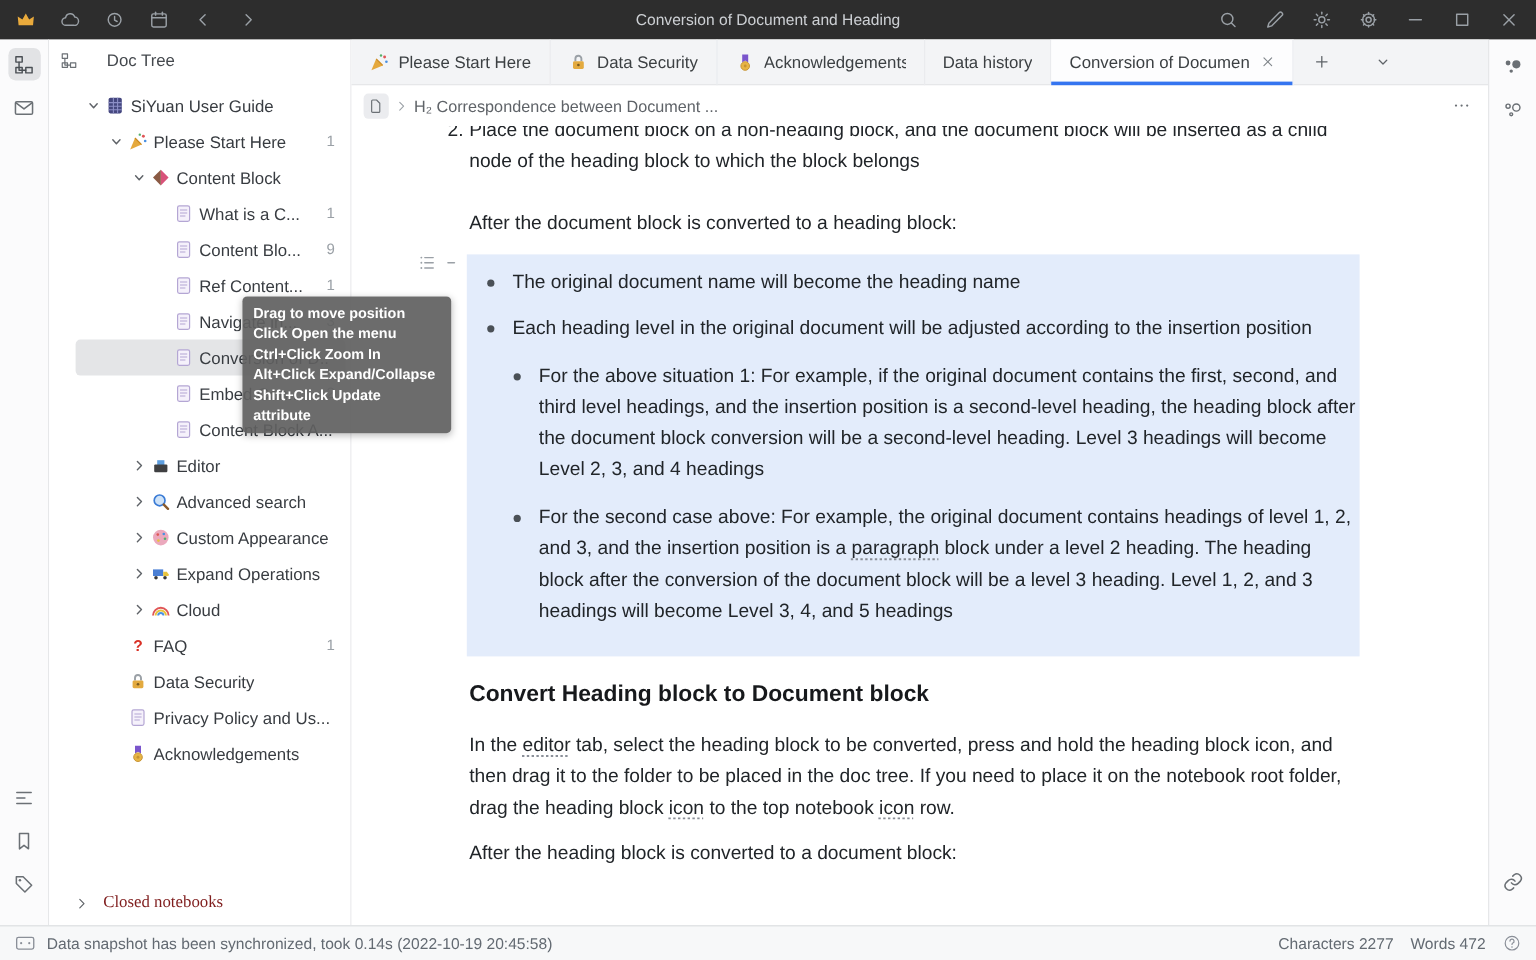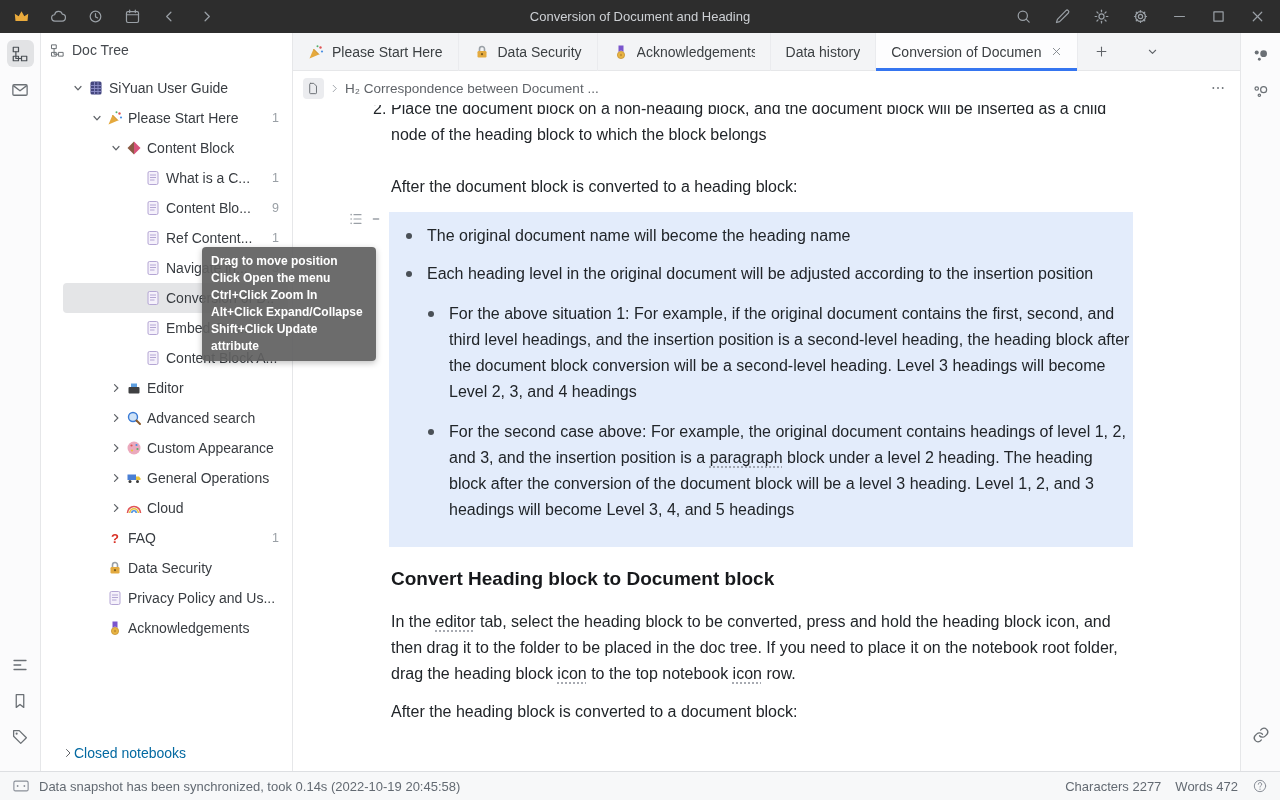--- a/index.html
+++ b/index.html
@@ -26,32 +26,32 @@
     display:flex;flex-direction:column;align-items:center;padding-top:7px;}
   .dock-item{width:27px;height:27px;border-radius:6px;display:flex;align-items:center;justify-content:center;color:#6b7075;margin-bottom:9px;}
   .dock-item svg{width:18px;height:18px;}
   .dock-item.active{background:#e2e3e5;color:#4a4f54;}
   .dock-bottom{margin-top:auto;display:flex;flex-direction:column;align-items:center;padding-bottom:12px;}
   .dock-right{position:absolute;top:33px;right:0;width:40px;bottom:29px;background:#fbfbfc;border-left:1px solid #e6e7e9;
     display:flex;flex-direction:column;align-items:center;padding-top:10px;}
 
   
   .sidebar{position:absolute;top:33px;left:41px;width:252px;bottom:29px;background:#fff;border-right:1px solid #e6e7e9;}
-  .sb-header{height:34px;display:flex;align-items:center;gap:7px;padding-left:9px;color:#45494e;font-size:14px;}
+  .sb-header{height:34px;display:flex;align-items:center;gap:24px;padding-left:9px;color:#45494e;font-size:14px;}
   .sb-header svg{width:15px;height:15px;color:#6b7075;}
   .tree{position:absolute;top:40px;left:12px;right:0;}
   .tree-row{display:flex;align-items:center;height:30px;font-size:14px;color:#383c41;cursor:default;}
   .tree-row.selected{background:var(--selected);border-radius:4px;margin:0 4px 0 10px;}
   .tw{width:18px;height:18px;display:flex;align-items:center;justify-content:center;flex:none;}
   .tw svg{width:16px;height:16px;}
   .chev svg{width:12px;height:12px;color:#5f6368;}
   .tlabel{margin-left:4px;white-space:nowrap;overflow:hidden;}
   .tcount{margin-left:auto;padding-right:13px;font-size:12.5px;color:var(--faint);}
-  .closed-nb{position:absolute;bottom:0;left:0;right:0;height:36px;display:flex;align-items:center;gap:0;
-    padding-left:21px;font-size:14px;color:#0369a1;}
+  .closed-nb{position:absolute;bottom:0;left:0;right:0;height:36px;display:flex;align-items:center;gap:12px;
+    padding-left:21px;font-size:14px;color:#7f1d1d;font-family:Liberation Serif, serif;}
   .closed-nb svg{width:12px;height:12px;color:#5f6368;}
 
   
   .main{position:absolute;top:33px;left:293px;right:40px;bottom:29px;display:flex;flex-direction:column;background:#fff;}
   .tabbar{height:38px;background:#f3f4f6;display:flex;align-items:center;border-bottom:1px solid #e6e7e9;flex:none;}
   .tab{position:relative;height:38px;display:flex;align-items:center;gap:8px;padding:0 15px;font-size:14px;
     color:#3c4043;white-space:nowrap;border-right:1px solid #eaebee;}
   .tab-ico{width:16px;height:16px;flex:none;}
   .tab-ico svg{width:16px;height:16px;}
   .tab-label{overflow:hidden;}
@@ -438,21 +438,21 @@
             </svg>
           </span>
     <span class="tw ico">
             <svg viewBox="0 0 16 16">
               <rect x="1.5" y="4.5" width="8.5" height="5.5" fill="#4a7fd4"></rect>
               <path d="M10 6.5h3l1.5 2V10H10Z" fill="#e8c33c"></path>
               <circle cx="4" cy="11.5" r="1.5" fill="#3a3a3a"></circle>
               <circle cx="11.5" cy="11.5" r="1.5" fill="#3a3a3a"></circle>
             </svg>
           </span>
-    <span class="tlabel">General Operations</span>
+    <span class="tlabel">Expand Operations</span>
     <span class="tcount"></span>
   </div>
         <div class="tree-row" style="padding-left: 54px;">
     <span class="tw chev">
             <svg viewBox="0 0 16 16" fill="none" stroke="currentColor" stroke-width="1.6" stroke-linecap="round" stroke-linejoin="round">
               <polyline points="6 3.5 10.5 8 6 12.5"></polyline>
             </svg>
           </span>
     <span class="tw ico">
             <svg viewBox="0 0 16 16" fill="none">

